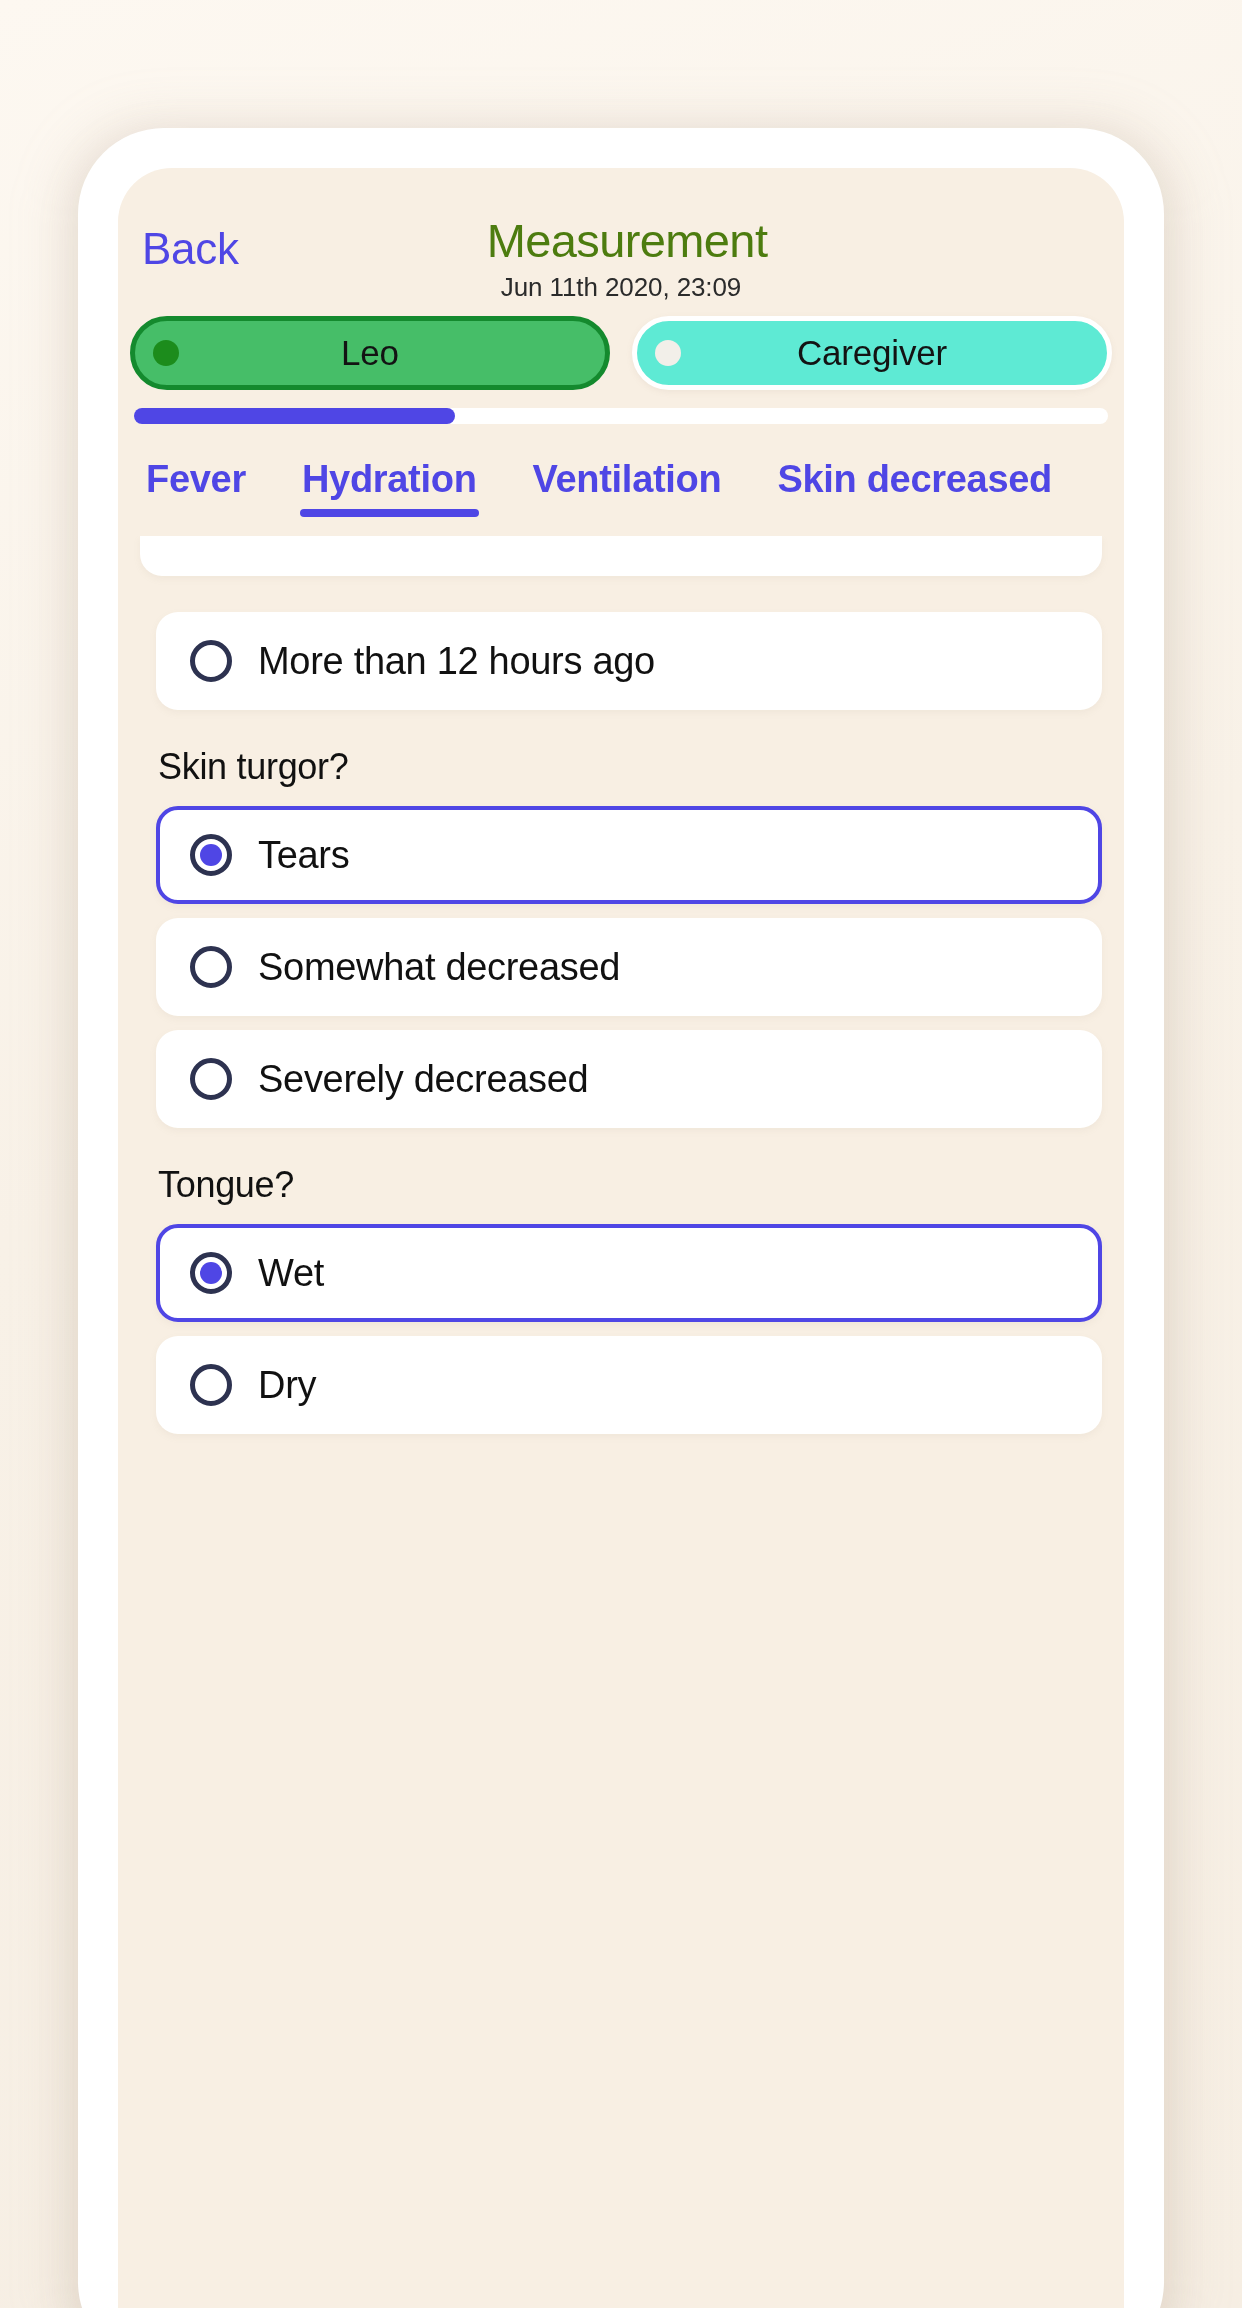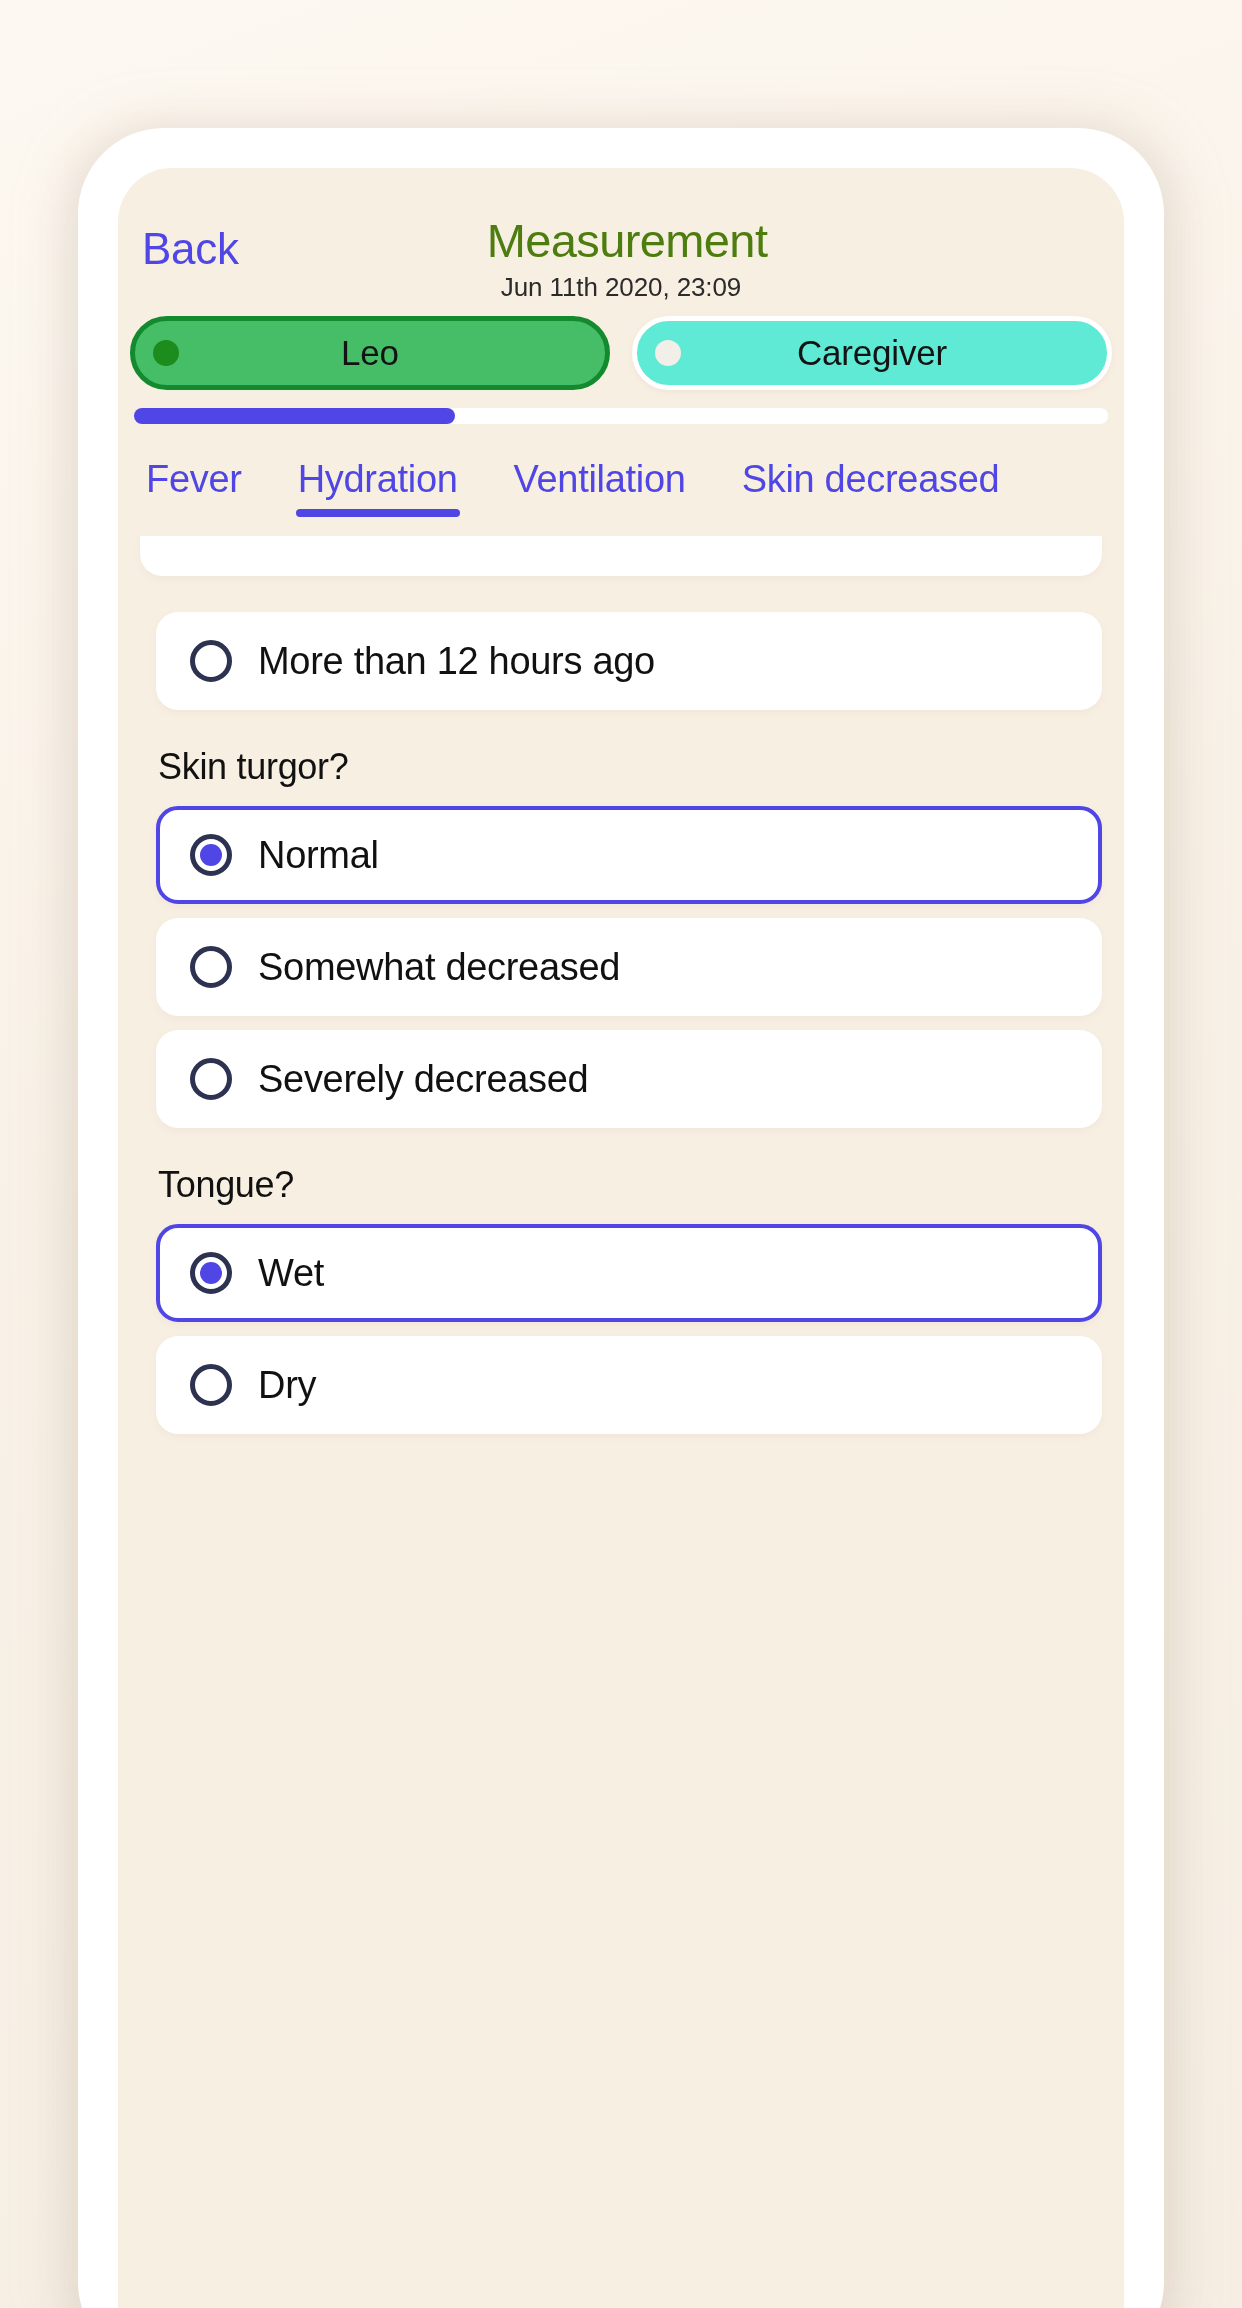--- a/index.html
+++ b/index.html
@@ -161,20 +161,21 @@
     left: 0;
     top: 272px;
     width: 100%;
     height: 96px;
     display: flex;
     align-items: flex-start;
     padding-left: 28px;
     box-sizing: border-box;
     white-space: nowrap;
     overflow: hidden;
+    font-weight: bold;
   }
   .tab {
     position: relative;
     font-size: 38px;
     color: #4f46e5;
     letter-spacing: -0.3px;
     padding: 18px 0 22px 0;
     margin-right: 56px;
     cursor: pointer;
     flex: none;
@@ -313,21 +314,21 @@
               </span>
               <span class="option-label">More than 12 hours ago</span>
             </div>
           </div>
           <div class="group">
             <div class="group-label">Skin turgor?</div>
             <div class="option selected">
               <span class="radio">
                 <span class="inner"></span>
               </span>
-              <span class="option-label">Normal</span>
+              <span class="option-label">Tears</span>
             </div>
             <div class="option">
               <span class="radio">
                 <span class="inner"></span>
               </span>
               <span class="option-label">Somewhat decreased</span>
             </div>
             <div class="option">
               <span class="radio">
                 <span class="inner"></span>

